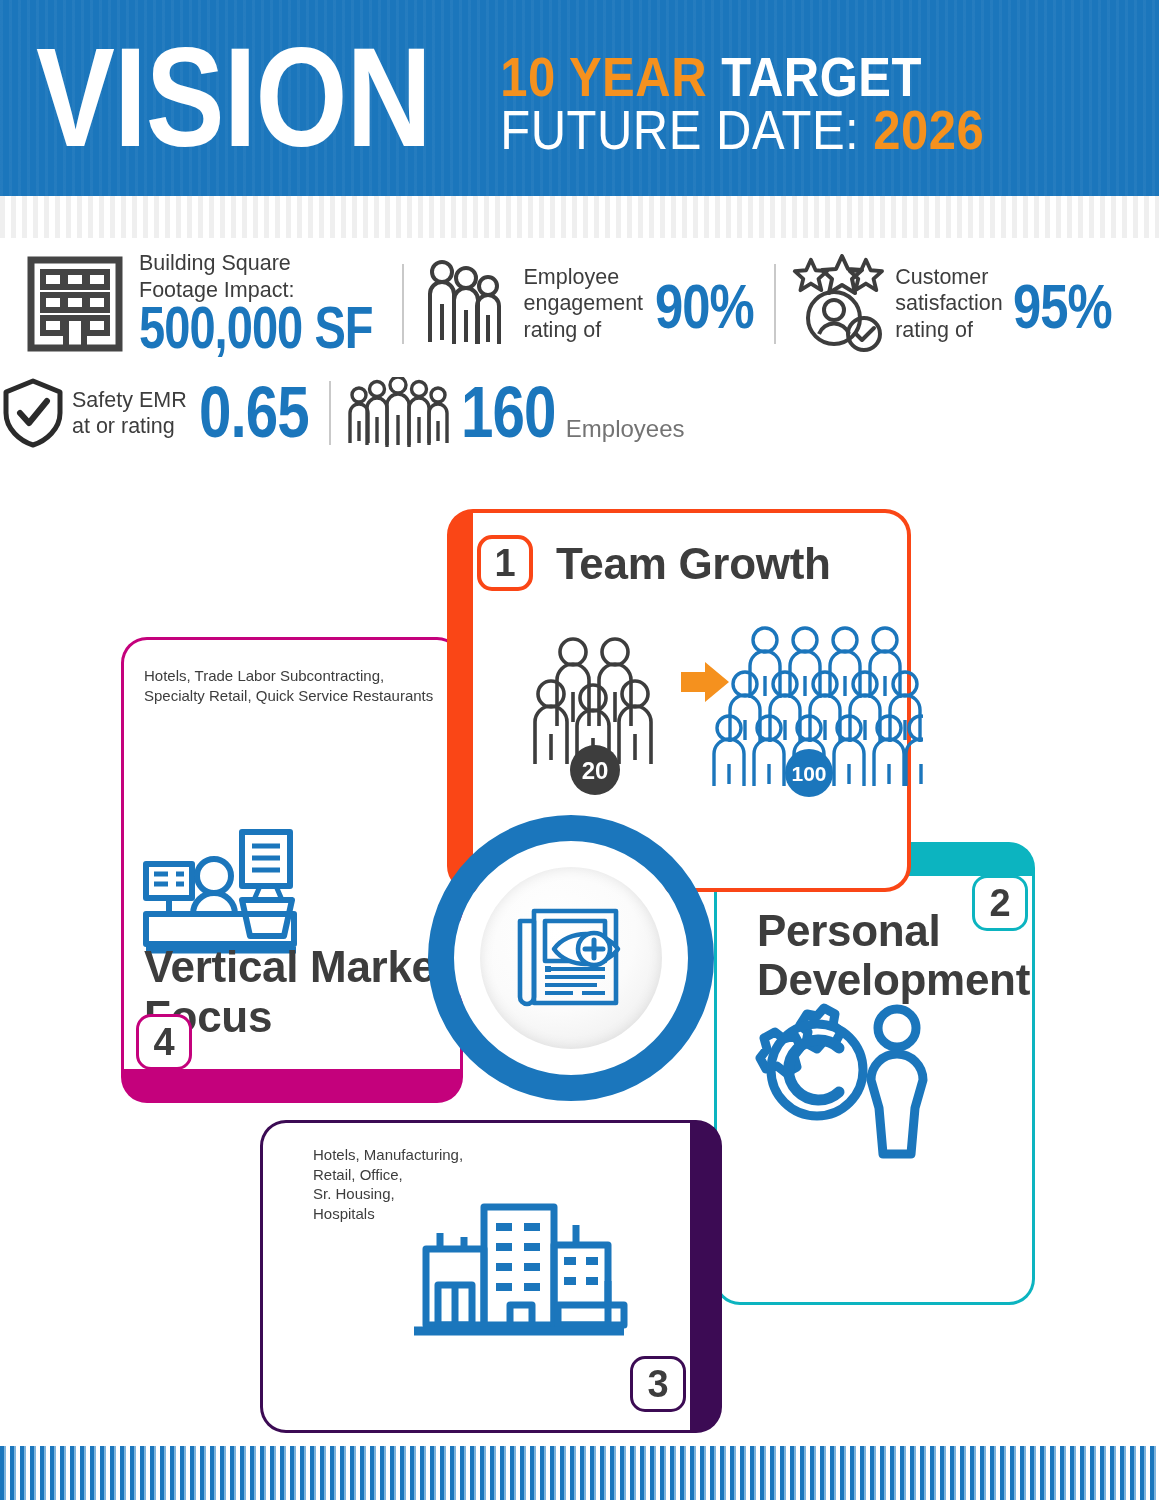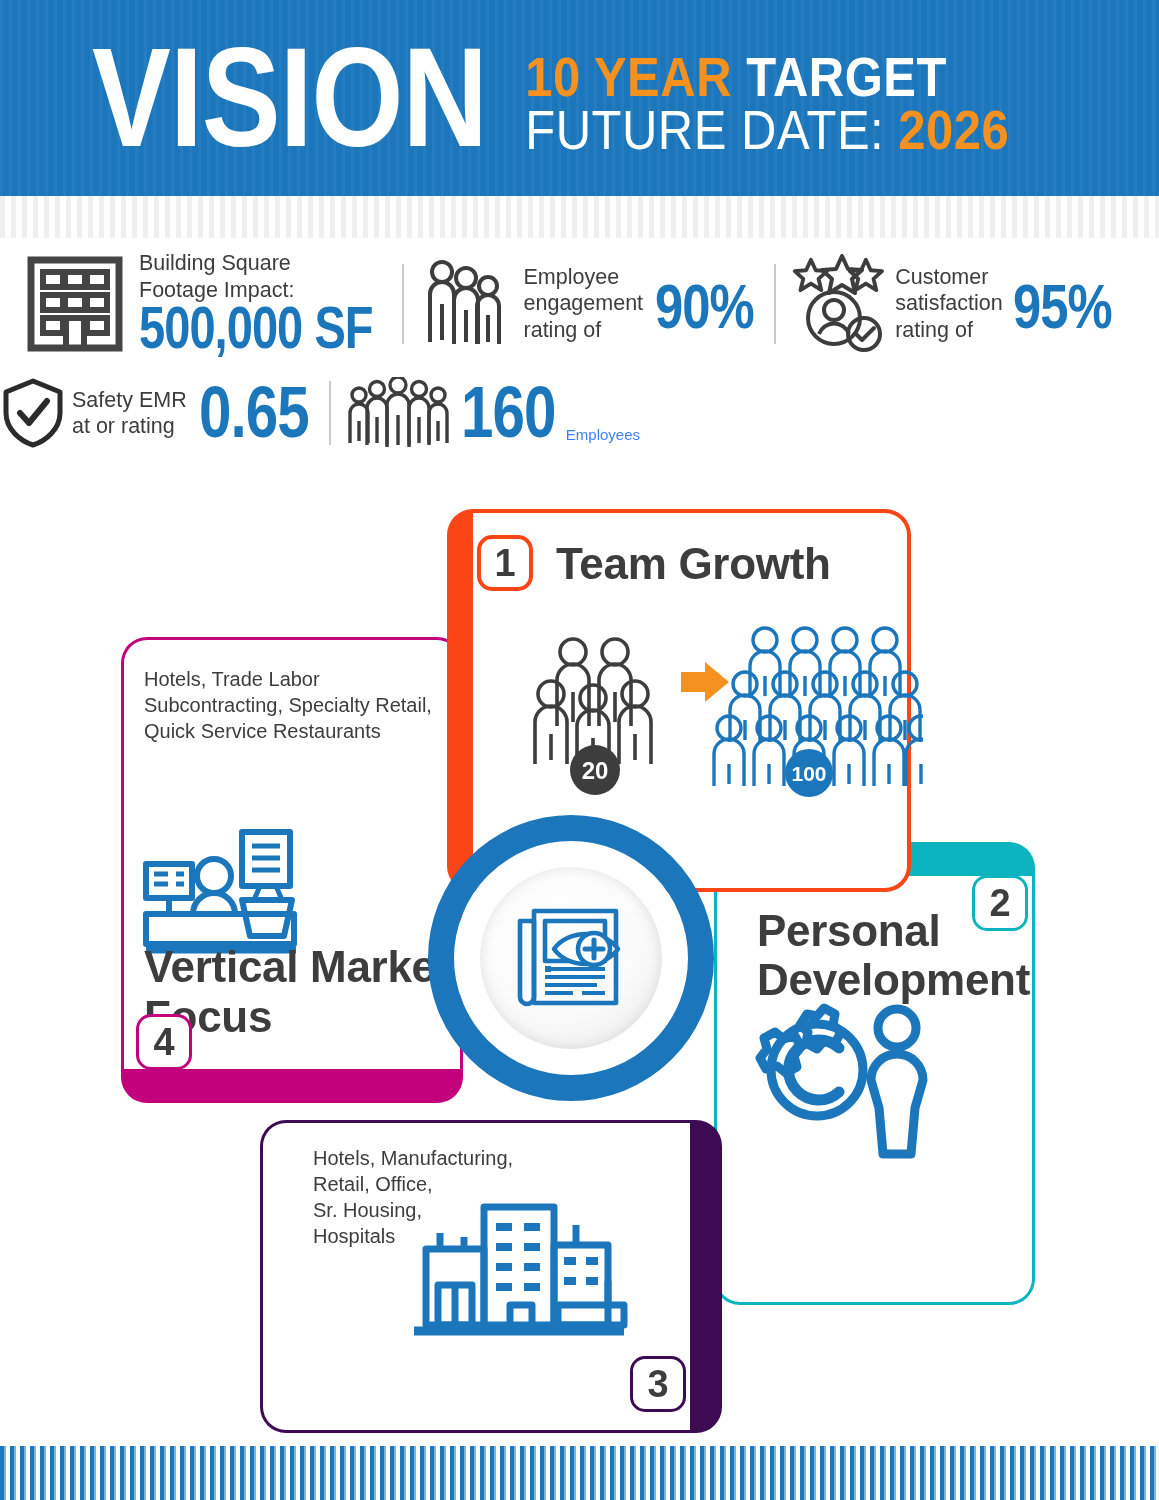--- a/index.html
+++ b/index.html
@@ -13,21 +13,21 @@
 
   
   .header {
     position:absolute; left:0; top:0; width:1159px; height:196px;
     background:#1b76bc;
     background-image:repeating-linear-gradient(90deg,
       rgba(255,255,255,0.045) 0px, rgba(255,255,255,0.045) 3px,
       rgba(0,0,0,0.0) 3px, rgba(0,0,0,0.0) 9px);
     display:flex; align-items:center;
   }
-  .header-inner { display:flex; align-items:center; padding-left:92px; width:100%; }
+  .header-inner { display:flex; align-items:center; padding-left:36px; width:100%;gap:31px; }
   .vision-word {
     font-family:"Liberation Sans", sans-serif;
     font-weight:bold; font-size:116px; line-height:0.86; color:#ffffff;
     letter-spacing:-1px; transform:scaleX(1.02) scaleY(1.22);
     transform-origin:left center;
     margin-right:46px;
   }
   .header-right { display:flex; flex-direction:column; justify-content:center; margin-top:12px; }
   .hr-line1, .hr-line2 {
     font-weight:bold; font-size:49px; line-height:1.08; color:#ffffff;
@@ -52,31 +52,31 @@
   .stat { display:flex; align-items:center; }
   .stat-text { font-size:21.5px; line-height:1.24; font-weight:500; color:#3d3d3d; }
   .big-num {
     color:#1b76bc; font-weight:bold; font-size:54px; line-height:1;
     transform:scaleY(1.17) scaleX(0.94); transform-origin:left bottom;
     letter-spacing:-1px; white-space:nowrap;
   }
   .big-num.sm { font-size:50px; }
   .divider { width:2px; height:80px; background:#c9c9c9; margin:0 14px; }
   .divider.short { height:64px; }
-  .emp-suffix { font-size:15px; color:#3b82f6; align-self:flex-end; margin-bottom:6px; margin-left:4px; }
+  .emp-suffix { font-size:24px; color:#737373; align-self:flex-end; margin-bottom:6px; margin-left:4px; }
 
   
   .canvas { position:absolute; left:0; top:495px; width:1159px; height:960px; }
 
   .card { position:absolute; background:#ffffff; border-radius:26px; }
   .card-title {
     font-weight:bold; font-size:44px; line-height:1.12; color:#3d3d3d;
     letter-spacing:-0.3px;
   }
-  .card-sub { font-size:20px; line-height:1.3; color:#3d3d3d; font-weight:500; }
+  .card-sub { font-size:15px; line-height:1.3; color:#3d3d3d; font-weight:500; }
   .badge {
     position:absolute; width:56px; height:56px; border-radius:15px;
     background:#ffffff; display:flex; align-items:center; justify-content:center;
     font-weight:bold; font-size:38px; color:#3d3d3d;
   }
 
   
   #card1 {
     left:447px; top:14px; width:464px; height:383px;
     border:4px solid #fa4616; border-left:26px solid #fa4616;

